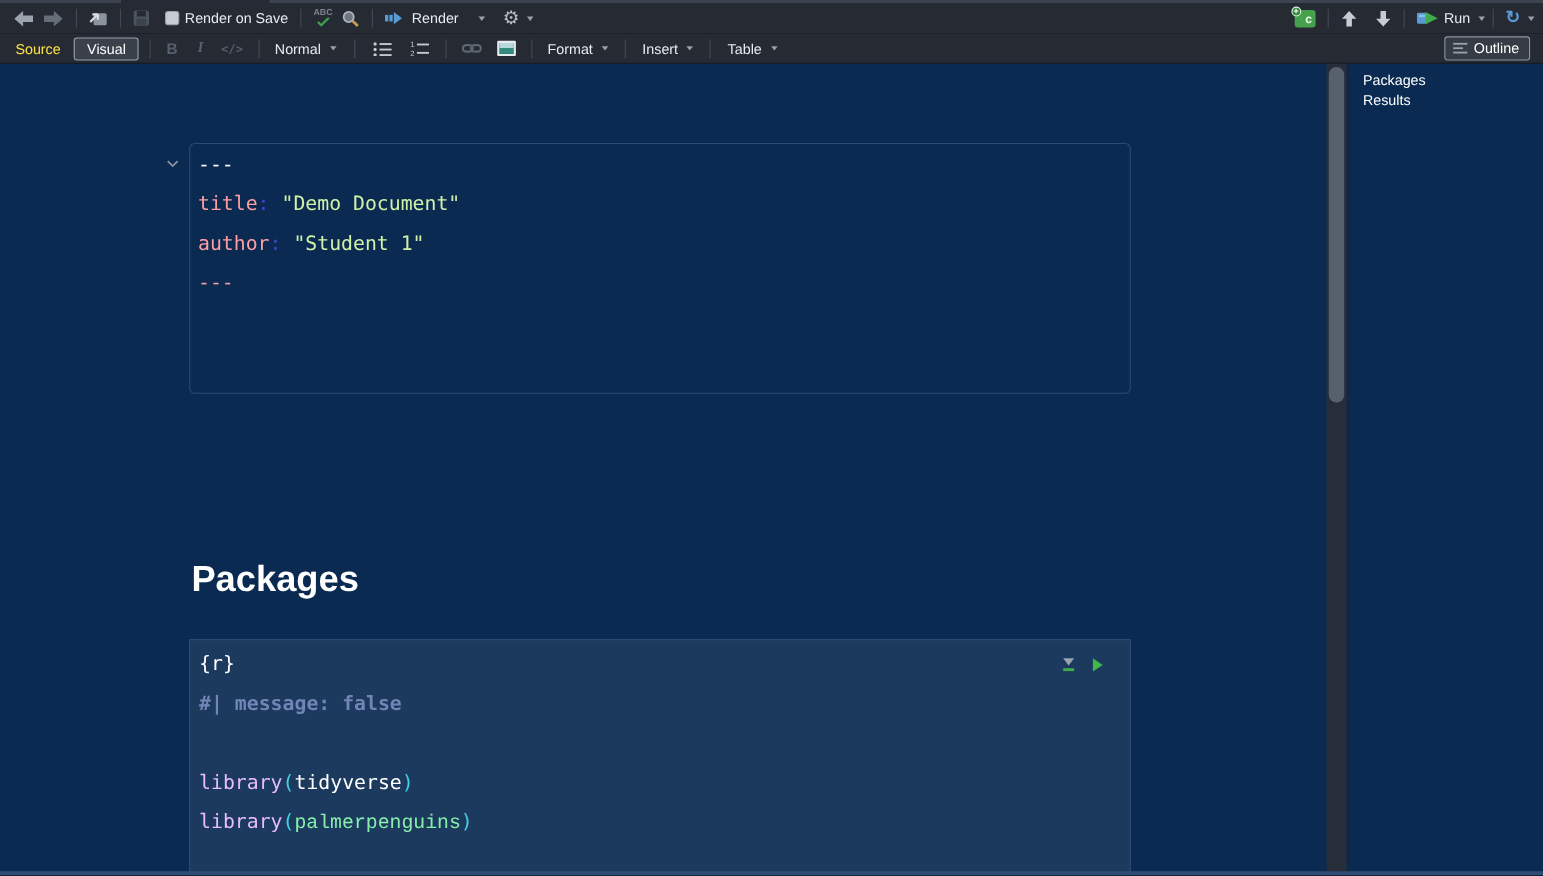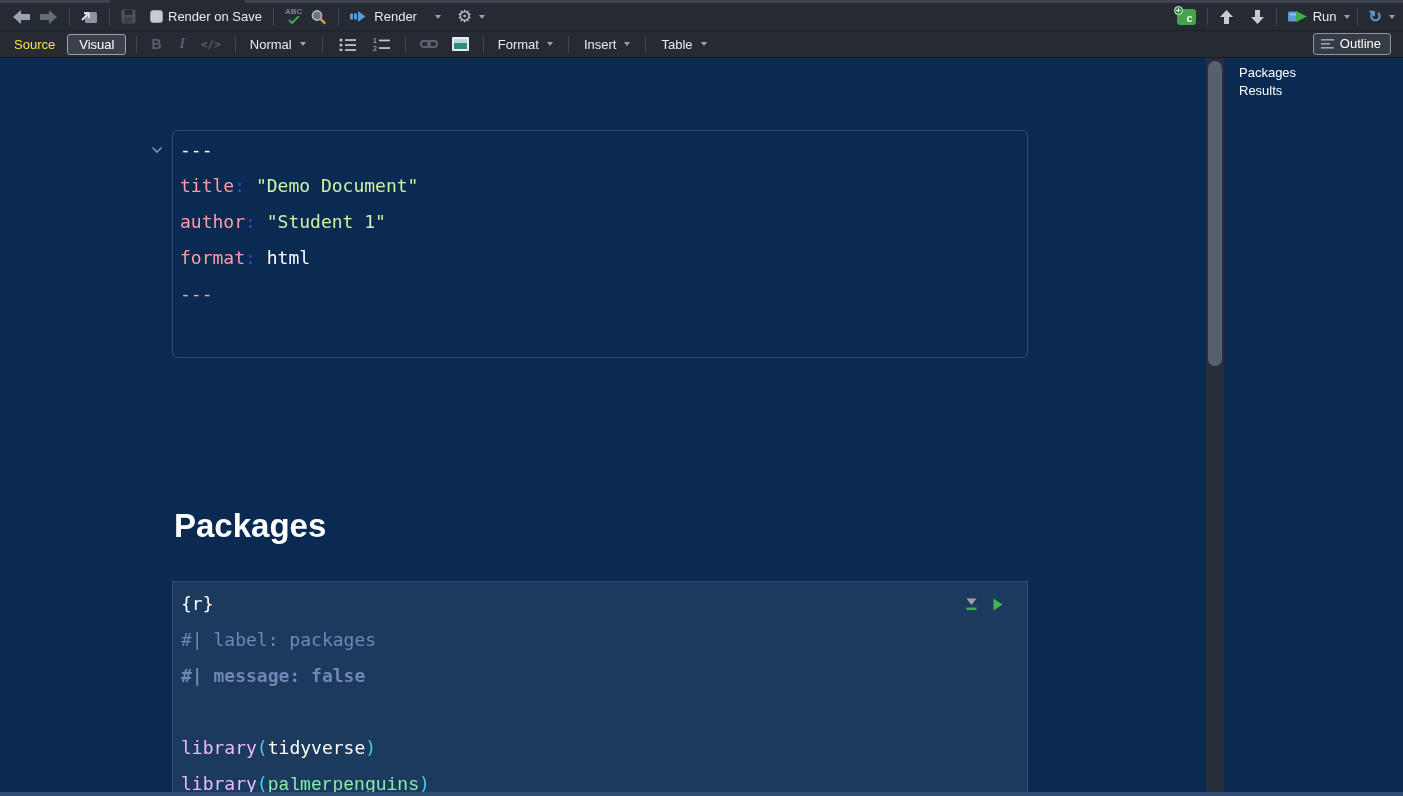--- a/index.html
+++ b/index.html
@@ -260,31 +260,29 @@
       <svg width="12" height="8" viewBox="0 0 12 8">
         <path d="M1.5 1.5 L6 6 L10.5 1.5" stroke="#8a94a0" stroke-width="1.6" fill="none"></path>
       </svg>
     </span>
 
     <div class="yaml-box"></div>
     <div class="yaml-code">
         <div class="code-line"><span style="color: rgb(255, 255, 255);">---</span></div>
         <div class="code-line"><span style="color: rgb(255, 157, 164);">title</span><span style="color: rgb(66, 66, 204);">:</span><span style="color: rgb(255, 255, 255);"> </span><span style="color: rgb(209, 241, 169);">"Demo Document"</span></div>
         <div class="code-line"><span style="color: rgb(255, 157, 164);">author</span><span style="color: rgb(66, 66, 204);">:</span><span style="color: rgb(255, 255, 255);"> </span><span style="color: rgb(209, 241, 169);">"Student 1"</span></div>
-        <div class="code-line"><span style="color: rgb(255, 157, 164);">format</span><span style="color: rgb(66, 66, 204);">:</span><span style="color: rgb(255, 255, 255);"> </span><span style="color: rgb(255, 255, 255);">html</span></div>
         <div class="code-line"><span style="color: rgb(255, 157, 164);">---</span></div>
       </div>
 
 
     <h1 class="prose-h1">Packages</h1>
 
     <div class="chunk-box">
       <div class="chunk-code">
           <div class="code-line"><span style="color: rgb(255, 255, 255);">{r}</span></div>
-          <div class="code-line"><span style="color: rgb(114, 133, 183);">#| label: packages</span></div>
           <div class="code-line"><span style="color: rgb(114, 133, 183); font-weight: bold;">#| message: false</span></div>
           <div class="code-line">&nbsp;</div>
           <div class="code-line"><span style="color: rgb(235, 187, 255);">library</span><span style="color: rgb(69, 207, 224);">(</span><span style="color: rgb(255, 255, 255);">tidyverse</span><span style="color: rgb(69, 207, 224);">)</span></div>
           <div class="code-line"><span style="color: rgb(235, 187, 255);">library</span><span style="color: rgb(69, 207, 224);">(</span><span style="color: #86efac; font-family: Liberation Mono, monospace;">palmerpenguins</span><span style="color: rgb(69, 207, 224);">)</span></div>
         </div>
       <div class="chunk-actions">
         <span>
           <svg width="13" height="14" viewBox="0 0 13 14">
             <path d="M1.5 1.5 L11.5 1.5 L6.5 8 Z" fill="#9aa3ae"></path>
             <rect x="1.5" y="10.5" width="10" height="2.6" fill="#3fae49"></rect>

